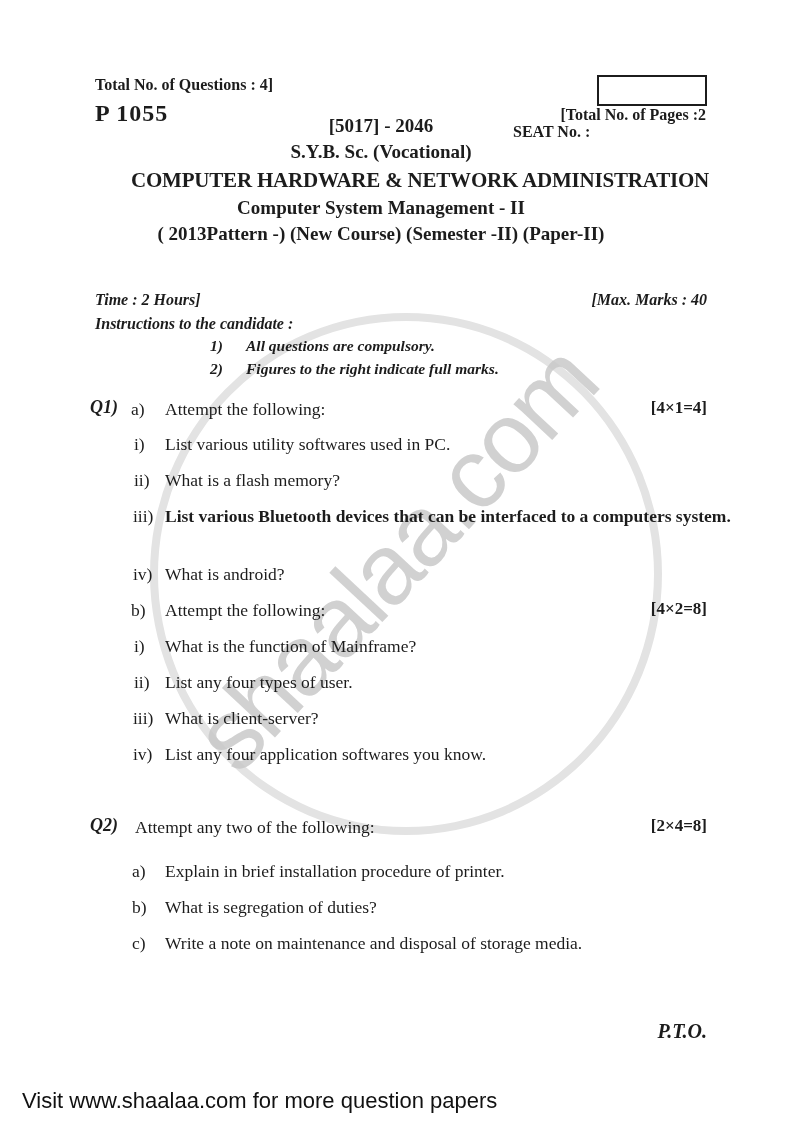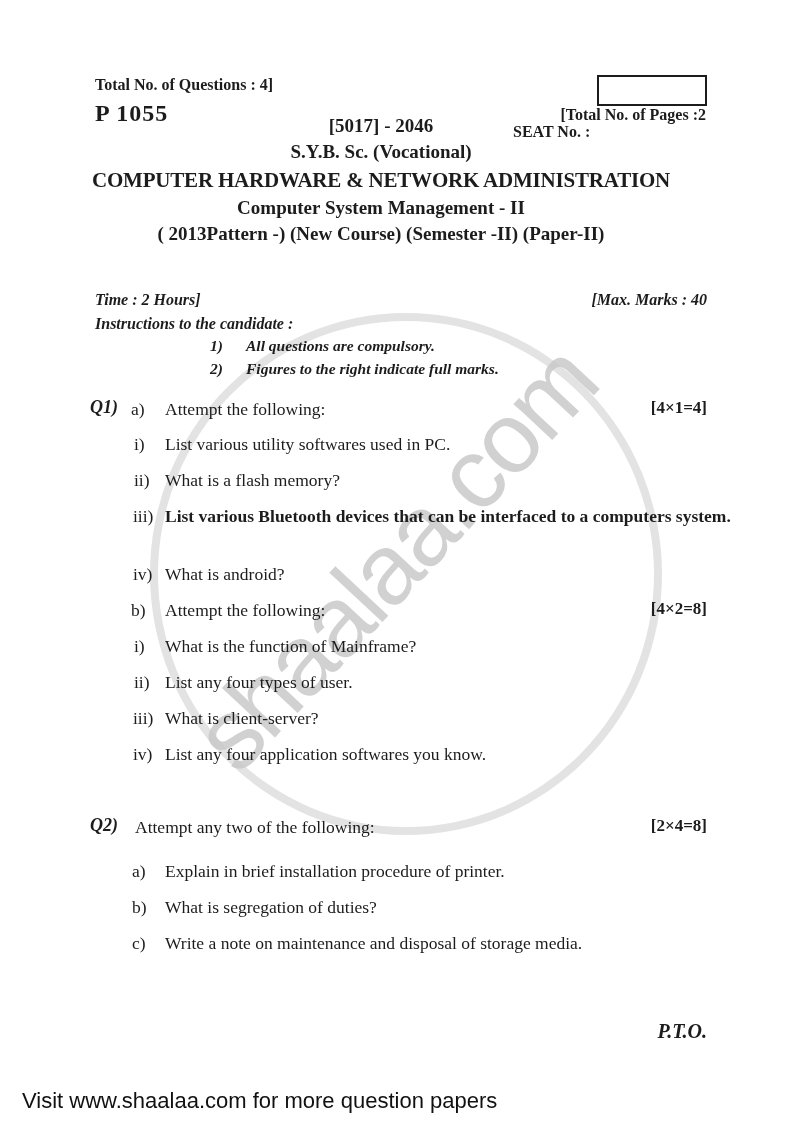--- a/index.html
+++ b/index.html
@@ -38,21 +38,21 @@
   }
   .content{position:relative;z-index:1;}
 
   .hdr-sm{font-size:16px;font-weight:bold;}
   .seat-box{
     position:absolute;left:597px;top:75px;width:106px;height:27px;
     border:2px solid #1c1c1c;background:#fff;
   }
   .pnum{font-size:24px;font-weight:bold;letter-spacing:1px;}
   .code{font-size:19px;font-weight:bold;}
-  .title-main{font-size:21px;font-weight:bold;letter-spacing:-0.2px;}
+  .title-main{font-size:21px;font-weight:bold;letter-spacing:-0.2px;padding-left:39px;}
   .meta-line{font-size:16px;font-weight:bold;font-style:italic;}
   .instr{font-size:15.5px;font-weight:bold;font-style:italic;}
   .qnum{font-size:18px;font-weight:bold;font-style:italic;}
   .body-t{font-size:17.5px;line-height:22px;}
   .marks{font-size:17px;font-weight:bold;}
   .pto{font-size:20px;font-weight:bold;font-style:italic;}
   .footer{
     font-family:"Liberation Sans", sans-serif;
     font-size:22px;color:#111;
   }

